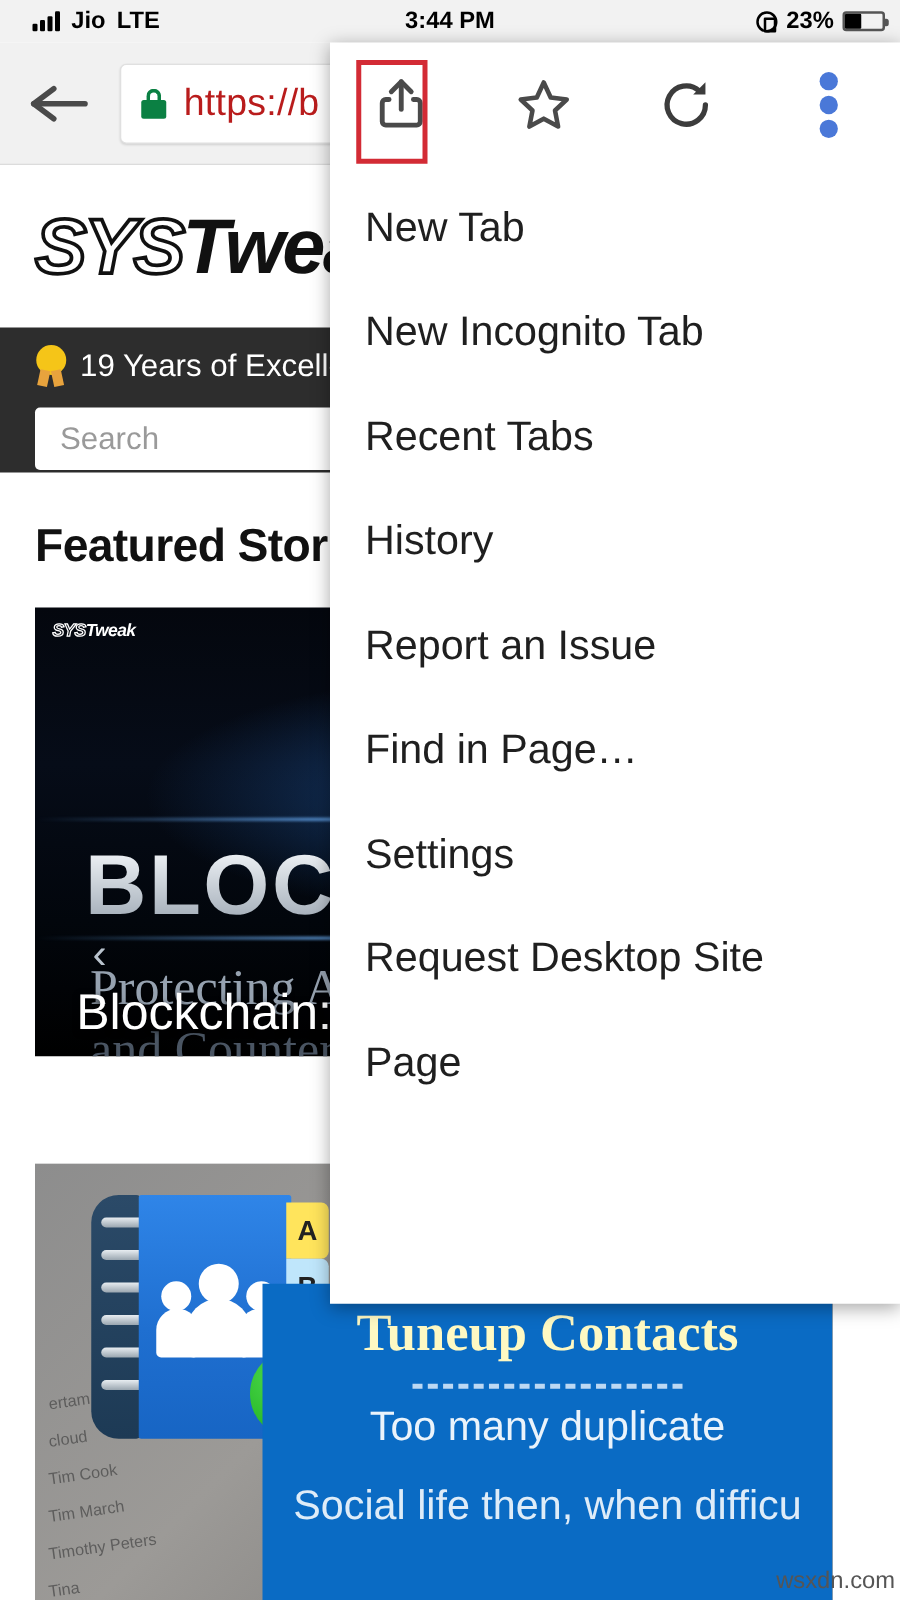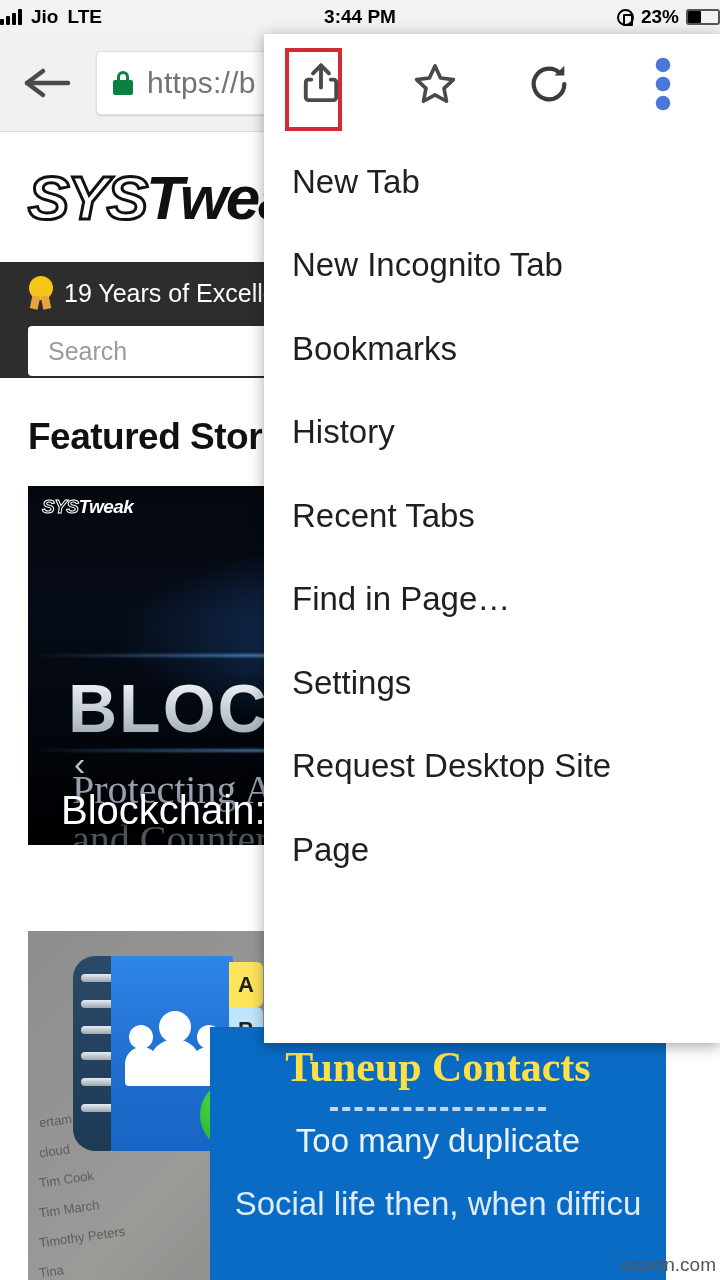--- a/index.html
+++ b/index.html
@@ -9,29 +9,29 @@
     background:#ffffff;
     position:relative;
   }
 
   
   #status-bar{
     position:absolute; left:0; top:0; width:720px; height:34px;
     background:#f2f2f2; color:#000;
     display:flex; align-items:center; font-size:19px; font-weight:600;
   }
-  #status-left{ display:flex; align-items:center; gap:9px; padding-left:0; }
+  #status-left{ display:flex; align-items:center; gap:9px; padding-left:26px; }
   .signal-bars{ display:flex; align-items:flex-end; gap:2px; height:16px; }
   .signal-bars i{ display:block; width:4px; background:#000; border-radius:1px; }
   .signal-bars i:nth-child(1){height:6px}
   .signal-bars i:nth-child(2){height:9px}
   .signal-bars i:nth-child(3){height:12px}
   .signal-bars i:nth-child(4){height:16px}
   #status-center{ position:absolute; left:0; right:0; text-align:center; font-weight:600; }
-  #status-right{ margin-left:auto; display:flex; align-items:center; gap:7px; }
+  #status-right{ margin-left:auto; display:flex; align-items:center; gap:7px; padding-right:12px; }
   .rot-lock{ width:17px; height:17px; border:2px solid #000; border-radius:50%; position:relative; }
   .rot-lock:after{ content:""; position:absolute; left:4px; top:3px; width:6px; height:8px;
      border:2px solid #000; border-radius:1px; }
   .battery{ width:34px; height:16px; border:2px solid #555; border-radius:3px; position:relative; }
   .battery:after{ content:""; position:absolute; right:-5px; top:4px; width:3px; height:6px;
      background:#555; border-radius:0 2px 2px 0; }
   .battery span{ display:block; height:100%; background:#000; border-radius:1px; }
 
   
   #browser-toolbar{
@@ -43,21 +43,21 @@
   #url-bar{
     flex:1; height:64px; margin-right:10px; background:#fff; border:1px solid #e0e0e0;
     border-radius:5px; display:flex; align-items:center; padding:0 16px; gap:14px;
     box-shadow:0 1px 2px rgba(0,0,0,.14);
   }
   .lock-icon{ width:20px; height:24px; position:relative; flex:none; }
   .lock-icon .shackle{ position:absolute; left:4px; top:0; width:12px; height:11px;
       border:3px solid #0b8043; border-bottom:none; border-radius:6px 6px 0 0; }
   .lock-icon .body{ position:absolute; left:0; top:9px; width:20px; height:15px;
       background:#0b8043; border-radius:2px; }
-  #url-text{ color:#737373; font-size:30px; white-space:nowrap; letter-spacing:.2px; }
+  #url-text{ color:#b91c1c; font-size:30px; white-space:nowrap; letter-spacing:.2px; }
 
   
   #page-content{ position:absolute; left:0; top:133px; width:720px; height:1147px;
      background:#fff; overflow:hidden; }
   #site-logo-bar{ height:129px; background:#fff; display:flex; align-items:center; padding-left:28px; }
   #site-logo{ font-size:62px; font-weight:800; font-style:italic; letter-spacing:-2px;
      white-space:nowrap; display:flex; }
   #site-logo .sys{ color:#fff; -webkit-text-stroke:3px #111; }
   #site-logo .tweak{ color:#111; }
   #excellence-bar{ background:#2d2d2d; height:116px; padding:14px 0 0 28px; }
@@ -76,21 +76,21 @@
   #featured-section{ padding:38px 0 0 28px; }
   #featured-title{ font-size:37px; font-weight:700; color:#111; letter-spacing:-.5px; white-space:nowrap; }
 
   .story-card{ margin-top:28px; width:638px; height:359px; position:relative; overflow:hidden;
      background:#000; }
   #story-card-1{
      background:
        radial-gradient(ellipse 420px 140px at 60% 42%, rgba(40,110,200,.55), rgba(0,0,0,0) 70%),
        linear-gradient(180deg,#04070e 0%, #060c18 35%, #02060c 70%, #000 100%);
   }
-  .card-brand{ position:absolute; left:14px; top:10px; font-size:19px; font-weight:800;
+  .card-brand{ position:absolute; left:14px; top:10px; font-size:14px; font-weight:800;
      font-style:italic; color:#fff; letter-spacing:-.5px; }
   .card-brand .o{ -webkit-text-stroke:1px #fff; color:transparent; }
   .glow-line{ position:absolute; left:0; width:100%; height:3px;
      background:linear-gradient(90deg, rgba(30,90,190,0) 0%, rgba(110,180,255,.95) 55%, rgba(30,90,190,.2) 100%);
      filter:blur(1px); }
   #glow-a{ top:168px; }
   #glow-b{ top:263px; }
   .card-bigword{ position:absolute; left:40px; top:183px; font-size:68px; font-weight:700;
      color:#cfd6dd; letter-spacing:2px; white-space:nowrap;
      background:linear-gradient(180deg,#f4f7fa 10%,#9aa5b1 95%);
@@ -122,21 +122,21 @@
   .p-body{ position:absolute; background:#fff; border-radius:26px 26px 6px 6px; }
   #addressbook-icon .tabs{ position:absolute; left:156px; top:6px; width:34px; }
   #addressbook-icon .tabs div{ height:45px; font-size:22px; font-weight:700; color:#222;
      display:flex; align-items:center; justify-content:center; border-radius:0 6px 6px 0; }
   #check-badge{ position:absolute; left:172px; top:148px; width:72px; height:72px;
      background:radial-gradient(circle at 35% 30%, #4ddb4d, #16a616); border-radius:50%;
      display:flex; align-items:center; justify-content:center; }
   #check-badge svg{ width:44px; height:44px; }
   #card2-blue-panel{ position:absolute; left:182px; top:96px; width:456px; height:264px;
      background:#0a6bc4; padding-top:16px; text-align:center; }
-  #tuneup-title{ color:#fde047; font-size:42px; font-weight:700;
+  #tuneup-title{ color:#fef9c3; font-size:42px; font-weight:700;
      font-family:"Liberation Serif", serif; white-space:nowrap; }
   #tuneup-divider{ margin:16px auto 10px; width:216px; border-top:4px dashed #bcd8f3; }
   .tuneup-sub{ color:#eaf3fb; font-size:33px; line-height:40px; }
   #tuneup-sub2{ color:#eaf3fb; font-size:33px; margin-top:24px; opacity:.95; }
 
   
   #page-scrollbar{ position:absolute; right:0; top:240px; width:17px; height:128px;
      background:#242424; }
 
   
@@ -322,23 +322,23 @@
         <circle cx="6" cy="5" r="4.6" fill="#4a78d8"></circle>
         <circle cx="6" cy="17" r="4.6" fill="#4a78d8"></circle>
         <circle cx="6" cy="29" r="4.6" fill="#4a78d8"></circle>
       </svg>
     </div>
   </div>
 
   <div class="menu-items">
     <div class="menu-item">New Tab</div>
     <div class="menu-item">New Incognito Tab</div>
-    <div class="menu-item">Bookmarks</div>
+    <div class="menu-item">Recent Tabs</div>
     <div class="menu-item">History</div>
-    <div class="menu-item">Recent Tabs</div>
+    <div class="menu-item">Report an Issue</div>
     <div class="menu-item">Find in Page…</div>
     <div class="menu-item">Settings</div>
     <div class="menu-item">Request Desktop Site</div>
     <div class="menu-item">Page</div>
   </div>
 </div>
 
 <div id="watermark">wsxdn.com</div>
 
 </body></html>

